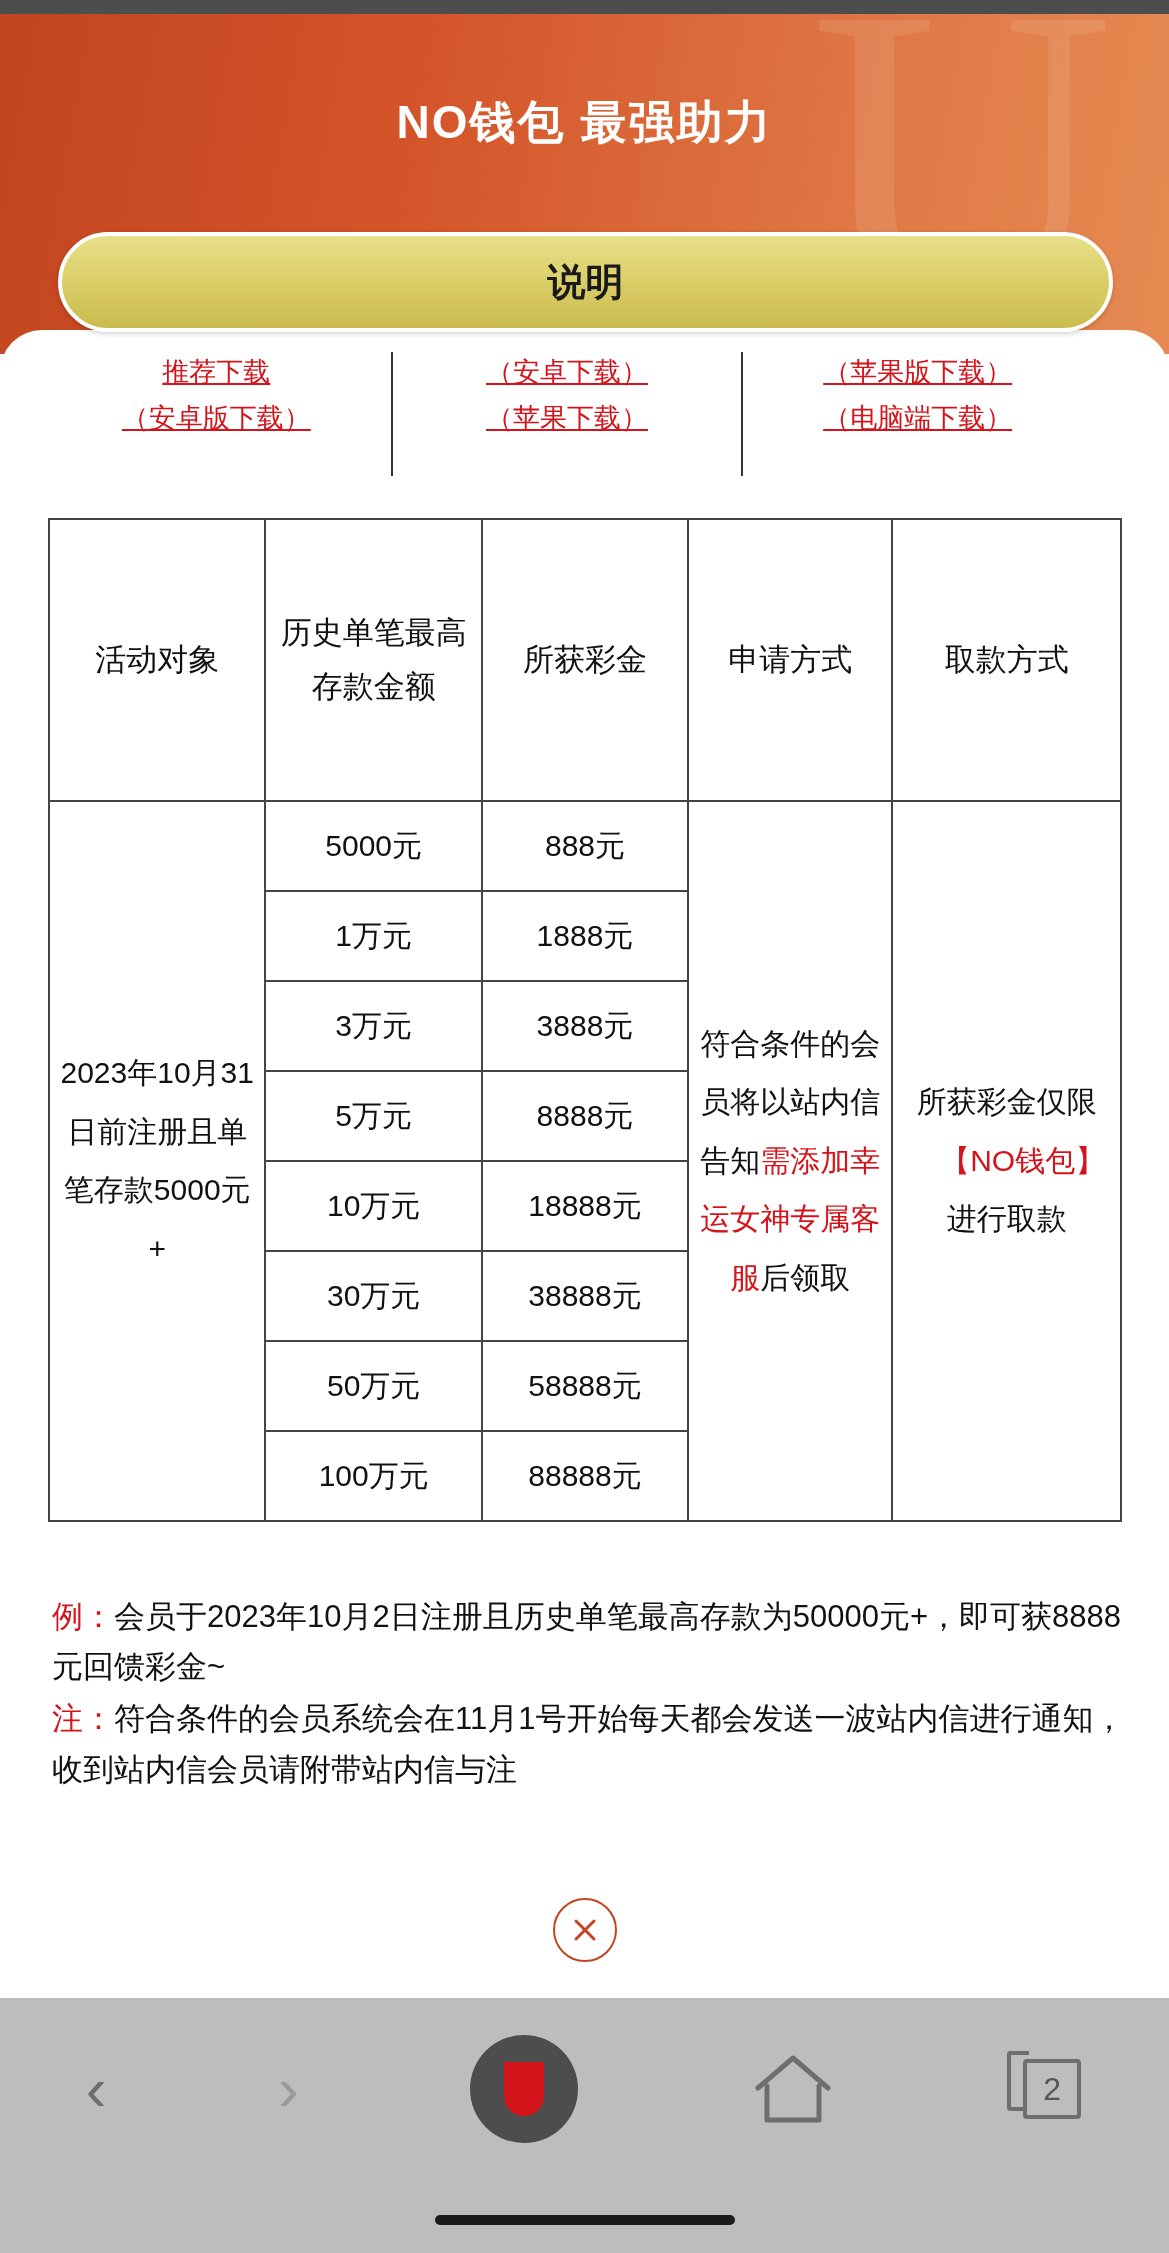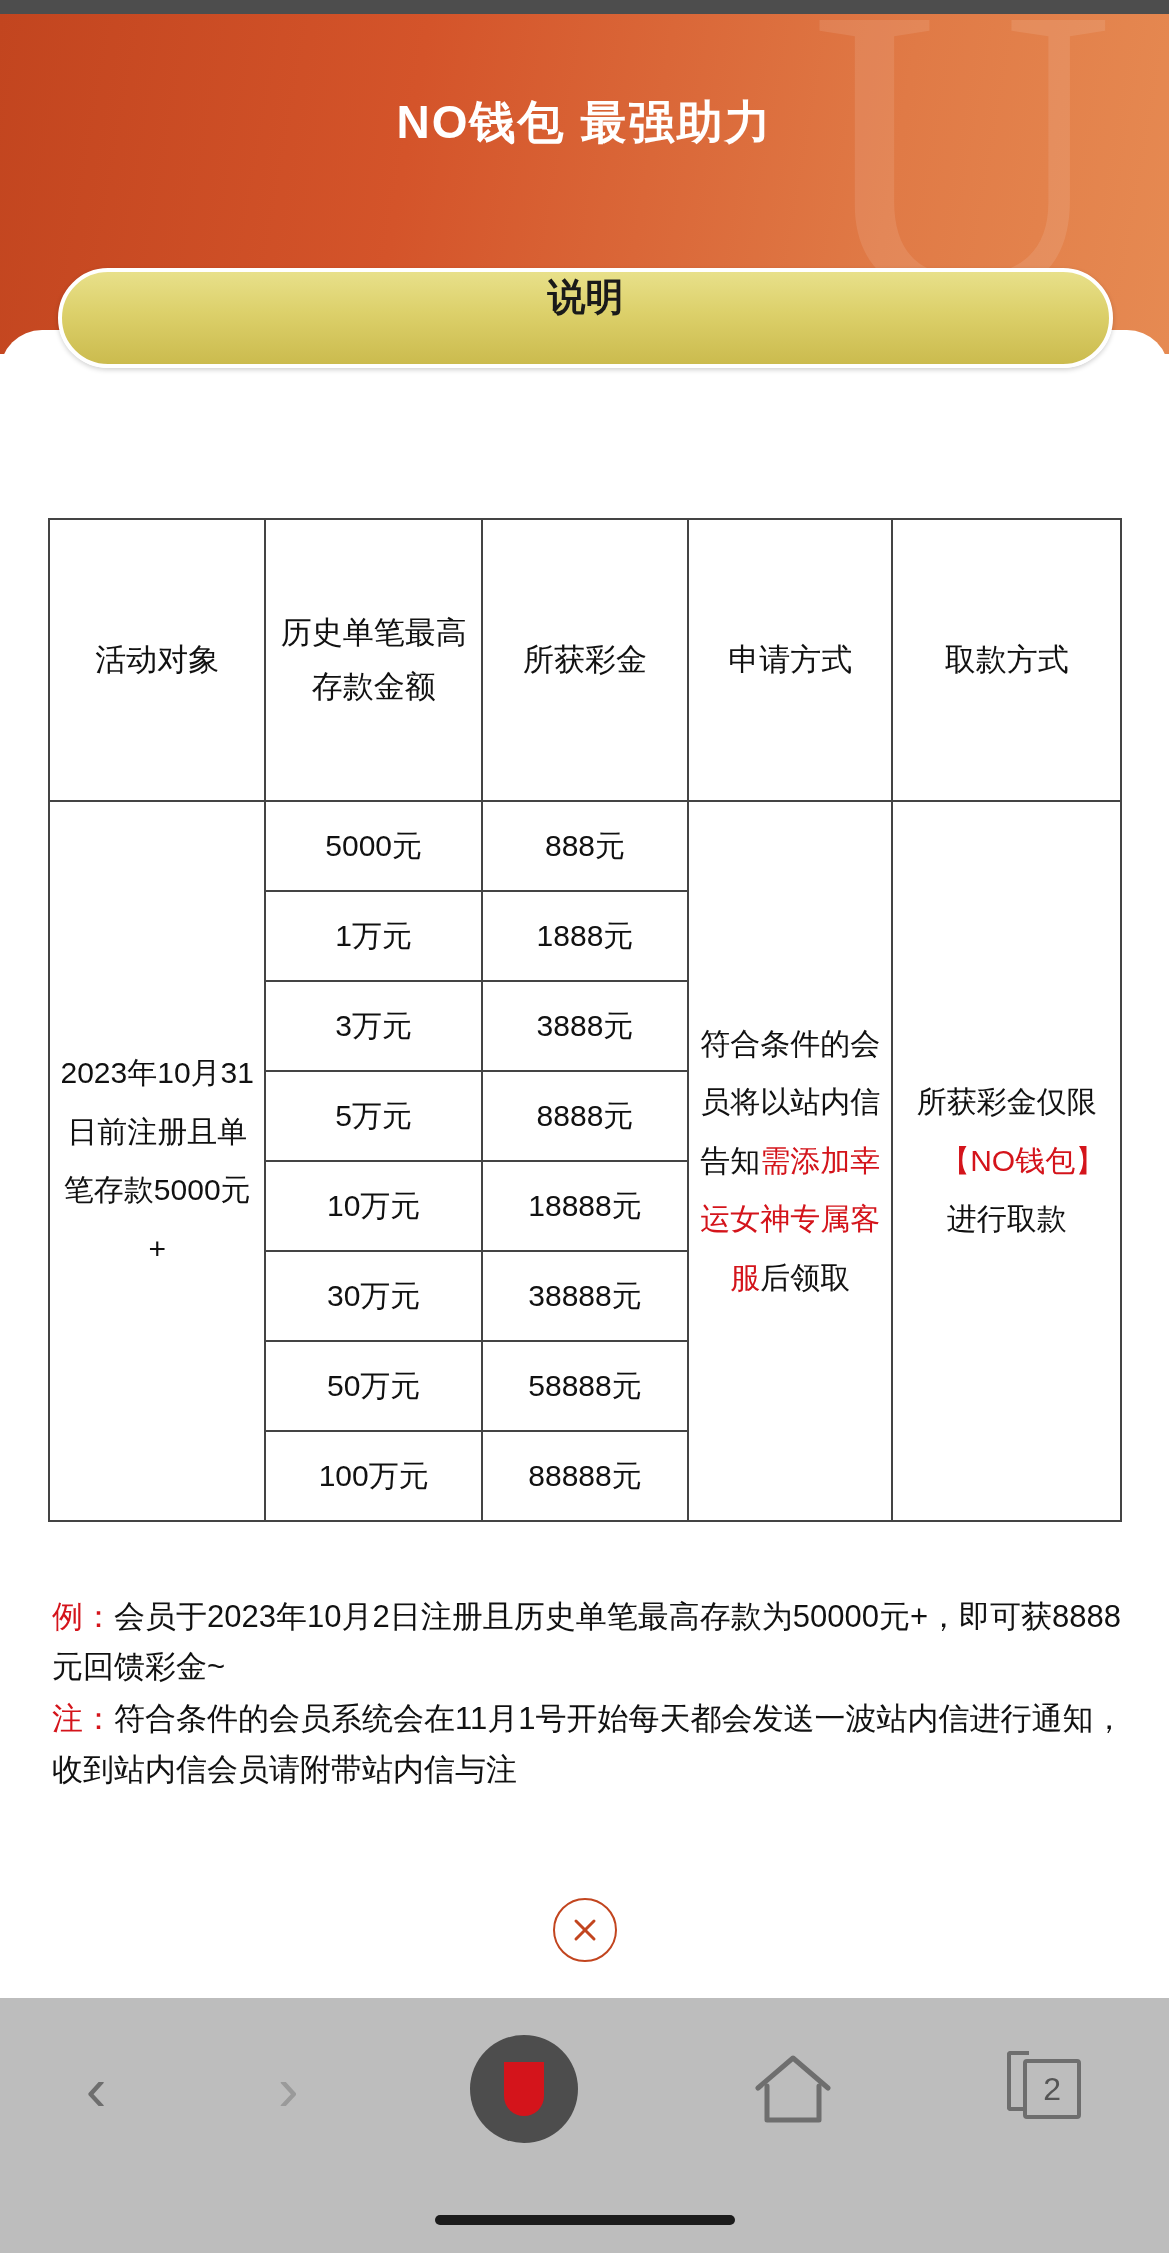--- a/index.html
+++ b/index.html
@@ -69,24 +69,23 @@
   
   .pill {
     position: absolute;
     top: 232px; left: 58px;
     width: 1055px;
     height: 100px;
     border-radius: 50px;
     background: linear-gradient(180deg, #e8e08a 0%, #dcd06a 45%, #cbbb4e 100%);
     border: 4px solid #ffffff;
     display: flex;
-    align-items: flex-start;
+    align-items: center;
     justify-content: center;
     box-shadow: 0 2px 5px rgba(0,0,0,0.18);
-    margin-top: 36px;
   }
   .pill-label {
     font-size: 38px;
     font-weight: bold;
     color: #1a1a1a;
   }
 
   
   .dl-row {
     position: absolute;
@@ -282,20 +281,34 @@
     <div class="hero-watermark">U</div>
     <div class="hero-title">NO钱包 最强助力</div>
   </div>
 
   <div class="sheet"></div>
 
   <div class="pill">
     <span class="pill-label">说明</span>
   </div>
 
+  <div class="dl-row">
+    <div class="dl-cell">
+      <span class="dl-a">推荐下载</span>
+      <span class="dl-b">（安卓版下载）</span>
+    </div>
+    <div class="dl-cell">
+      <span class="dl-a">（安卓下载）</span>
+      <span class="dl-b">（苹果下载）</span>
+    </div>
+    <div class="dl-cell">
+      <span class="dl-a">（苹果版下载）</span>
+      <span class="dl-b">（电脑端下载）</span>
+    </div>
+  </div>
 
   <table class="tbl">
     <tbody>
         <tr>
       <th class="hd col1">活动对象</th>
       <th class="hd col2">历史单笔最高存款金额</th>
       <th class="hd col3">所获彩金</th>
       <th class="hd col4">申请方式</th>
       <th class="hd col5">取款方式</th>
     </tr>

